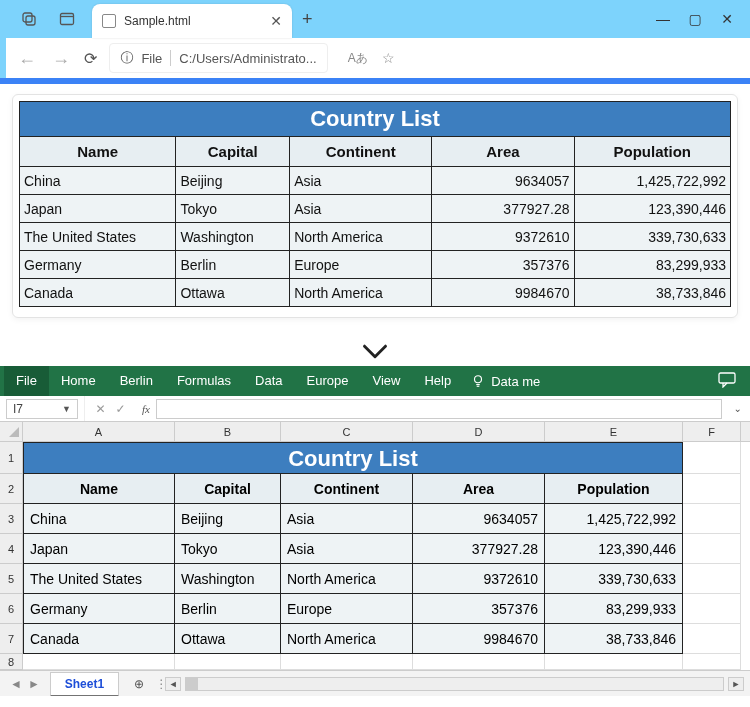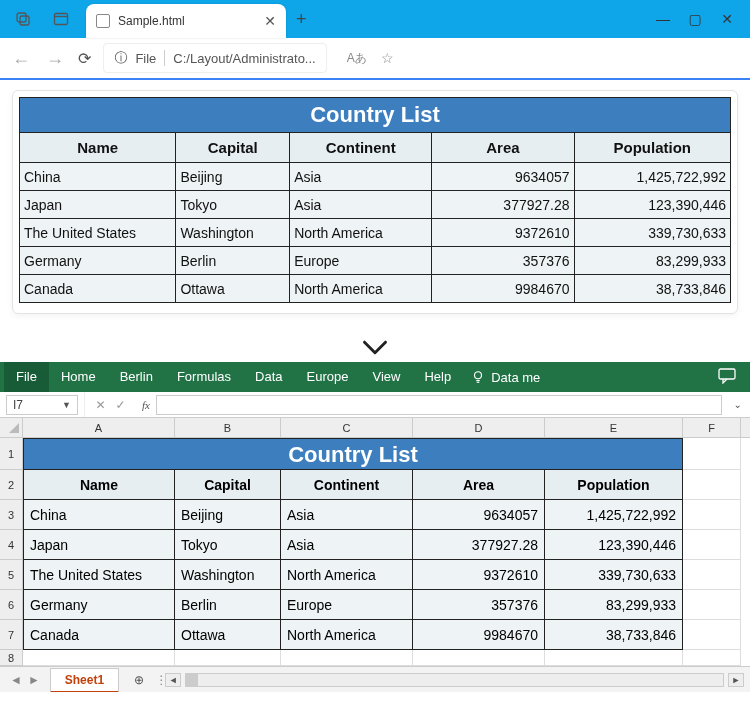--- a/index.html
+++ b/index.html
@@ -1,19 +1,19 @@
 <!DOCTYPE html>
 <html><head>
   <meta charset="utf-8">
   <style>
     * { box-sizing: border-box; margin: 0; padding: 0; }
     body { font-family: "Segoe UI", Arial, sans-serif; background: #fff; width: 750px; }
 
     
-    .browser-chrome { background: #0ea5e9; border-bottom: 2px solid #3b82f6; }
+    .browser-chrome { background: #7dd3fc; border-bottom: 6px solid #3b82f6; padding-left: 6px; }
     .title-bar { display: flex; align-items: center; height: 38px; padding: 0 4px; }
     .title-bar .tb-icon { width: 18px; height: 18px; display: flex; align-items: center; justify-content: center; margin: 0 10px; color: #555; }
     .title-bar .tb-icon svg { width: 16px; height: 16px; }
     .title-bar .tab { background: #fff; border-radius: 8px 8px 0 0; height: 34px; display: flex; align-items: center; padding: 0 10px; margin-left: 6px; min-width: 200px; font-size: 12px; color: #333; box-shadow: 0 0 2px rgba(0,0,0,0.15); margin-top: 4px;}
     .title-bar .tab .page-icon { width: 14px; height: 14px; border: 1px solid #888; border-radius: 2px; margin-right: 8px; }
     .title-bar .tab .tab-close { margin-left: auto; color: #555; font-size: 14px; }
     .title-bar .new-tab { margin-left: 10px; font-size: 18px; color: #444; }
     .title-bar .win-controls { margin-left: auto; display: flex; gap: 14px; padding-right: 10px; color: #333; }
     .title-bar .win-controls span { width: 18px; text-align: center; font-size: 14px; }
 
@@ -84,21 +84,21 @@
     .excel .data-table .xrow { display:flex; height:30px; }
     .excel .data-table .xrow > div { border:1px solid #222; border-top:none; display:flex; align-items:center; padding:0 6px; font-size:14px; background:#eef3f5; border-left:none;}
     .excel .data-table .xrow > div:first-child { border-left:1px solid #222;}
     .excel .data-table .xrow .num { justify-content:flex-end;}
     .excel .cA{width:152px;} .excel .cB{width:106px;} .excel .cC{width:132px;} .excel .cD{width:132px;} .excel .cE{width:138px;}
 
     
     .excel .sheet-tabs { display:flex; align-items:center; height:26px; border-top:1px solid #ccc; font-size:12px; background:#f3f3f3;}
     .excel .sheet-nav { display:flex; gap:6px; padding:0 10px; color:#888;}
     .excel .sheet-tab { padding:4px 14px; background:#fff; border:1px solid #ccc; border-bottom:none; color:#555; margin-top:2px;}
-    .excel .sheet-tab.active { color:#c2410c; font-weight:bold; border-bottom:2px solid #c2410c;}
+    .excel .sheet-tab.active { color:#1d4ed8; font-weight:bold; border-bottom:2px solid #737373;}
     .excel .add-sheet { width:20px; height:20px; display:flex; align-items:center; justify-content:center; margin-left:10px; color:#555;}
     .excel .hscroll { flex:1; display:flex; align-items:center; padding:0 6px; gap:4px;}
     .excel .hscroll .sep { width:6px; color:#888;}
     .excel .hscroll .track { flex:1; height:14px; border:1px solid #ccc; background:#eee; display:flex; align-items:center;}
     .excel .hscroll .thumb { width:12px; height:12px; background:#ccc; margin-left:0;}
     .excel .hscroll .arrow { width:16px; height:14px; border:1px solid #ccc; background:#eee; display:flex; align-items:center; justify-content:center; font-size:9px; color:#555;}
   </style>
 </head>
 <body>
 
@@ -129,21 +129,21 @@
     </div>
   </div>
   <div class="addr-bar">
     <span class="nav-arrow">←</span>
     <span class="nav-arrow">→</span>
     <span class="refresh">⟳</span>
     <div class="url-box">
       <span>ⓘ</span>
       <span>File</span>
       <span class="divider"></span>
-      <span>C:/Layout/Administrato...</span>
+      <span>C:/Users/Administrato...</span>
     </div>
     <div class="addr-icons">
       <span style="font-size:12px;">Aあ</span>
       <span>☆</span>
     </div>
   </div>
 </div>
 
 <div class="html-content">
   <div class="frame">

